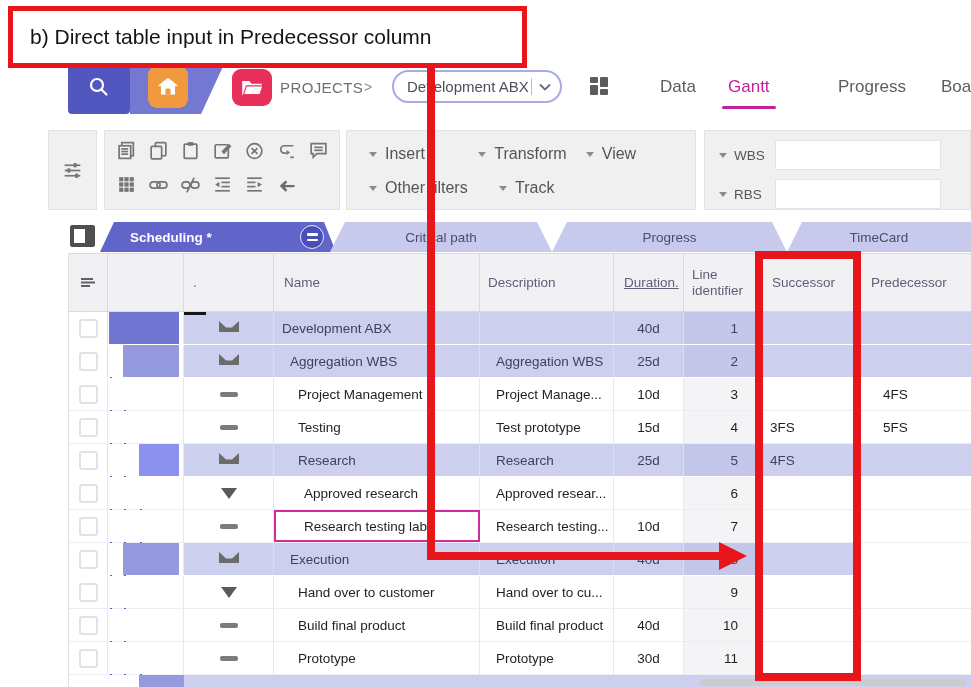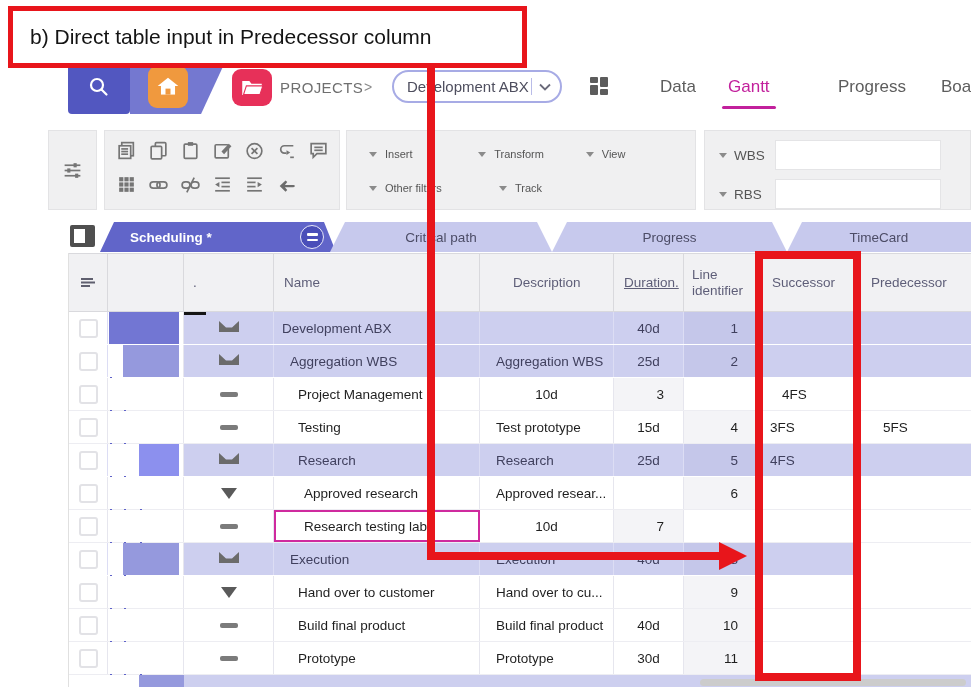--- a/index.html
+++ b/index.html
@@ -34,21 +34,21 @@
   .toolbar{position:absolute;left:0;top:128px;width:971px;height:84px;}
   .panel{position:absolute;top:2px;height:80px;background:#f0f0f1;border:1px solid #e3e3e5;box-sizing:border-box;}
   .pA{left:48px;width:49px;display:flex;align-items:center;justify-content:center;}
   .pB{left:104px;width:236px;}
   .pC{left:346px;width:350px;}
   .pD{left:704px;width:267px;}
   .irow{display:flex;gap:10px;padding-left:10px;margin-top:8px;}
   .irow+.irow{margin-top:12px;}
   .tbicon{width:22px;height:22px;display:inline-flex;align-items:center;justify-content:center;}
   .mrow{display:flex;padding-left:22px;margin-top:12px;height:22px;}
-  .menuitem{width:130px;display:flex;align-items:center;gap:8px;font-size:11px;color:#555;}
+  .menuitem{width:130px;display:flex;align-items:center;gap:8px;font-size:16px;color:#555;}
   .mrow .menuitem:nth-child(2){width:128px;}
   .caret{width:0;height:0;border-left:4.5px solid transparent;border-right:4.5px solid transparent;
          border-top:5px solid #8b8b8b;flex:none;}
   .ffrow{display:flex;align-items:center;margin:9px 0 0 14px;gap:7px;}
   .flabel{font-size:13.5px;color:#555;width:34px;}
   .finput{width:160px;height:26px;border:1px solid #e4e4e6;background:#fff;outline:none;
           font:13px "Liberation Sans",sans-serif;}
 
   
   .viewtabs{position:absolute;left:68px;top:222px;width:903px;height:30px;}
@@ -68,21 +68,21 @@
          display:flex;flex-direction:column;align-items:center;justify-content:center;gap:3px;}
   .badge i{display:block;width:11px;height:2.5px;background:#fff;border-radius:1px;}
 
   
   .table{position:absolute;left:68px;top:253px;width:903px;height:434px;border-left:1px solid #e0e0e0;}
   .grid9{display:grid;grid-template-columns:39px 76px 90px 206px 134px 70px 74px 101px 113px;}
   .thead{height:59px;background:#f1f1f3;border-top:1px solid #d9d9dd;border-bottom:1px solid #d9d9dd;box-sizing:border-box;}
   .hcell{display:flex;align-items:center;border-right:1px solid #d9d9dd;font-size:13.5px;
          color:#5e5e78;box-sizing:border-box;line-height:1.15;}
   .h0{justify-content:center;}
-  .h2{padding-left:9px;}.h3{padding-left:10px;}.h4{padding-left:8px;margin-left:25px;}.h5{padding-left:10px;text-decoration:underline;}
+  .h2{padding-left:9px;}.h3{padding-left:10px;}.h4{padding-left:8px;}.h5{padding-left:10px;text-decoration:underline;}
   .h6{padding-left:8px;}.h7{padding-left:12px;}.h8{padding-left:14px;}
   .tbody{position:relative;}
   .trow{height:33px;box-sizing:border-box;}
   .trow.plain{border-bottom:1px solid #ededf2;}
   .trow.summary{border-bottom:1px solid #fff;}
   .tcell{display:flex;align-items:center;font-size:13.5px;color:#1f1f1f;
          border-right:1px solid #e6e6ee;box-sizing:border-box;overflow:hidden;white-space:nowrap;}
   .summary .tcell{background:#cdcfef;color:#40405e;border-right-color:#dcddf4;}
   .c-check{background:#fff !important;justify-content:center;}
   .c-hier{background:#fff !important;position:relative;border-right-color:#e6e6ee !important;}
@@ -422,20 +422,21 @@
         </div>
         <div class="trow grid9 plain">
           <div class="tcell c-check">
             <span class="cbx"></span>
           </div>
           <div class="tcell c-hier"></div>
           <div class="tcell c-type">
             <span class="ticon task"></span>
           </div>
           <div class="tcell c-name" style="padding-left: 24px;">Project Management</div>
+          <div class="tcell c-desc">Project Manage...</div>
           <div class="tcell c-dur">10d</div>
           <div class="tcell c-line">3</div>
           <div class="tcell c-pred"></div>
           <div class="tcell c-succ">4FS</div>
         </div>
         <div class="trow grid9 plain">
           <div class="tcell c-check">
             <span class="cbx"></span>
           </div>
           <div class="tcell c-hier"></div>
@@ -485,20 +486,21 @@
         </div>
         <div class="trow grid9 plain">
           <div class="tcell c-check">
             <span class="cbx"></span>
           </div>
           <div class="tcell c-hier"></div>
           <div class="tcell c-type">
             <span class="ticon task"></span>
           </div>
           <div class="tcell c-name selected" style="padding-left: 30px;">Research testing lab</div>
+          <div class="tcell c-desc">Research testing...</div>
           <div class="tcell c-dur">10d</div>
           <div class="tcell c-line">7</div>
           <div class="tcell c-pred"></div>
           <div class="tcell c-succ"></div>
         </div>
         <div class="trow grid9 summary">
           <div class="tcell c-check">
             <span class="cbx"></span>
           </div>
           <div class="tcell c-hier">

